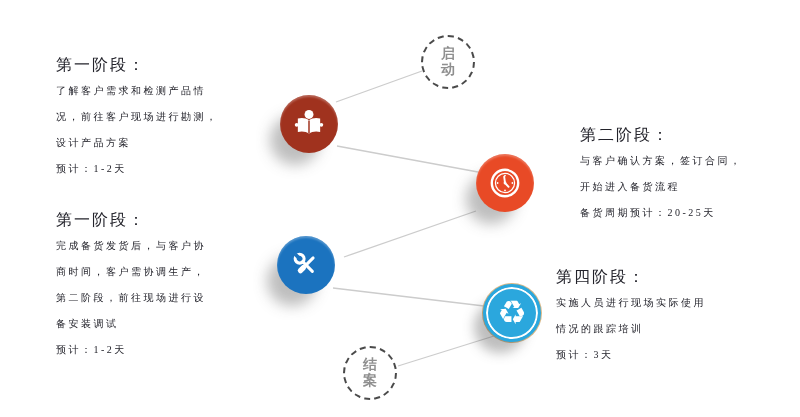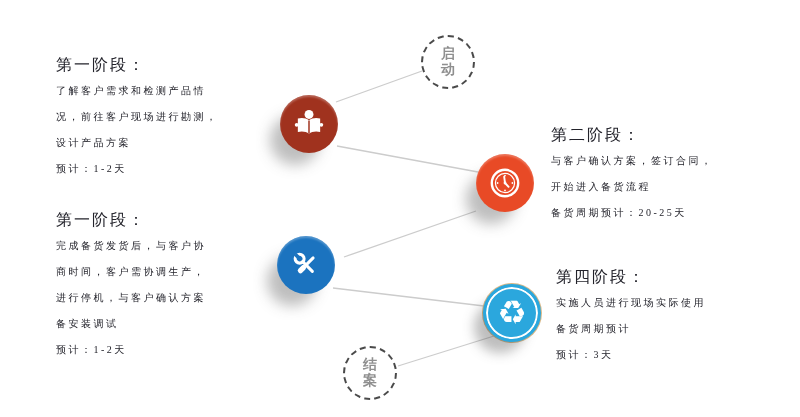--- a/index.html
+++ b/index.html
@@ -7,21 +7,21 @@
     position:relative;width:800px;height:417px;background:#ffffff;overflow:hidden;
     font-family:"Liberation Serif","DejaVu Serif",serif;color:#23232b;
   }
   .connectors{position:absolute;left:0;top:0;width:800px;height:417px;z-index:1;}
 
   
   .textblock{position:absolute;z-index:2;}
   .tb-title{font-size:16px;font-weight:normal;letter-spacing:2px;line-height:26px;white-space:nowrap;}
   .tb-line{font-size:10px;letter-spacing:2.5px;line-height:26px;white-space:nowrap;}
   .tb1{left:56px;top:52px;}
-  .tb2{left:551px;top:122px;}
+  .tb2{left:580px;top:122px;}
   .tb3{left:56px;top:207px;}
   .tb4{left:556px;top:264px;}
 
   
   .node{
     position:absolute;width:58px;height:58px;border-radius:50%;z-index:3;
     display:flex;align-items:center;justify-content:center;
     box-shadow:-14px 16px 14px -4px rgba(70,70,70,0.35), inset 0 2px 2px rgba(255,255,255,0.25);
   }
   .node1{left:280px;top:95px;background:#A0321E;}
@@ -125,25 +125,25 @@
     <div class="tb-title">第二阶段：</div>
     <div class="tb-line">与客户确认方案，签订合同，</div>
     <div class="tb-line">开始进入备货流程</div>
     <div class="tb-line">备货周期预计：20-25天</div>
   </div>
 
   <div class="textblock tb3">
     <div class="tb-title">第一阶段：</div>
     <div class="tb-line">完成备货发货后，与客户协</div>
     <div class="tb-line">商时间，客户需协调生产，</div>
-    <div class="tb-line">进行停机，与客户确认方案</div>
+    <div class="tb-line">第二阶段，前往现场进行设</div>
     <div class="tb-line">备安装调试</div>
     <div class="tb-line">预计：1-2天</div>
   </div>
 
   <div class="textblock tb4">
     <div class="tb-title">第四阶段：</div>
     <div class="tb-line">实施人员进行现场实际使用</div>
-    <div class="tb-line">备货周期预计</div>
+    <div class="tb-line">情况的跟踪培训</div>
     <div class="tb-line">预计：3天</div>
   </div>
 
 </div>
 
 </body></html>

